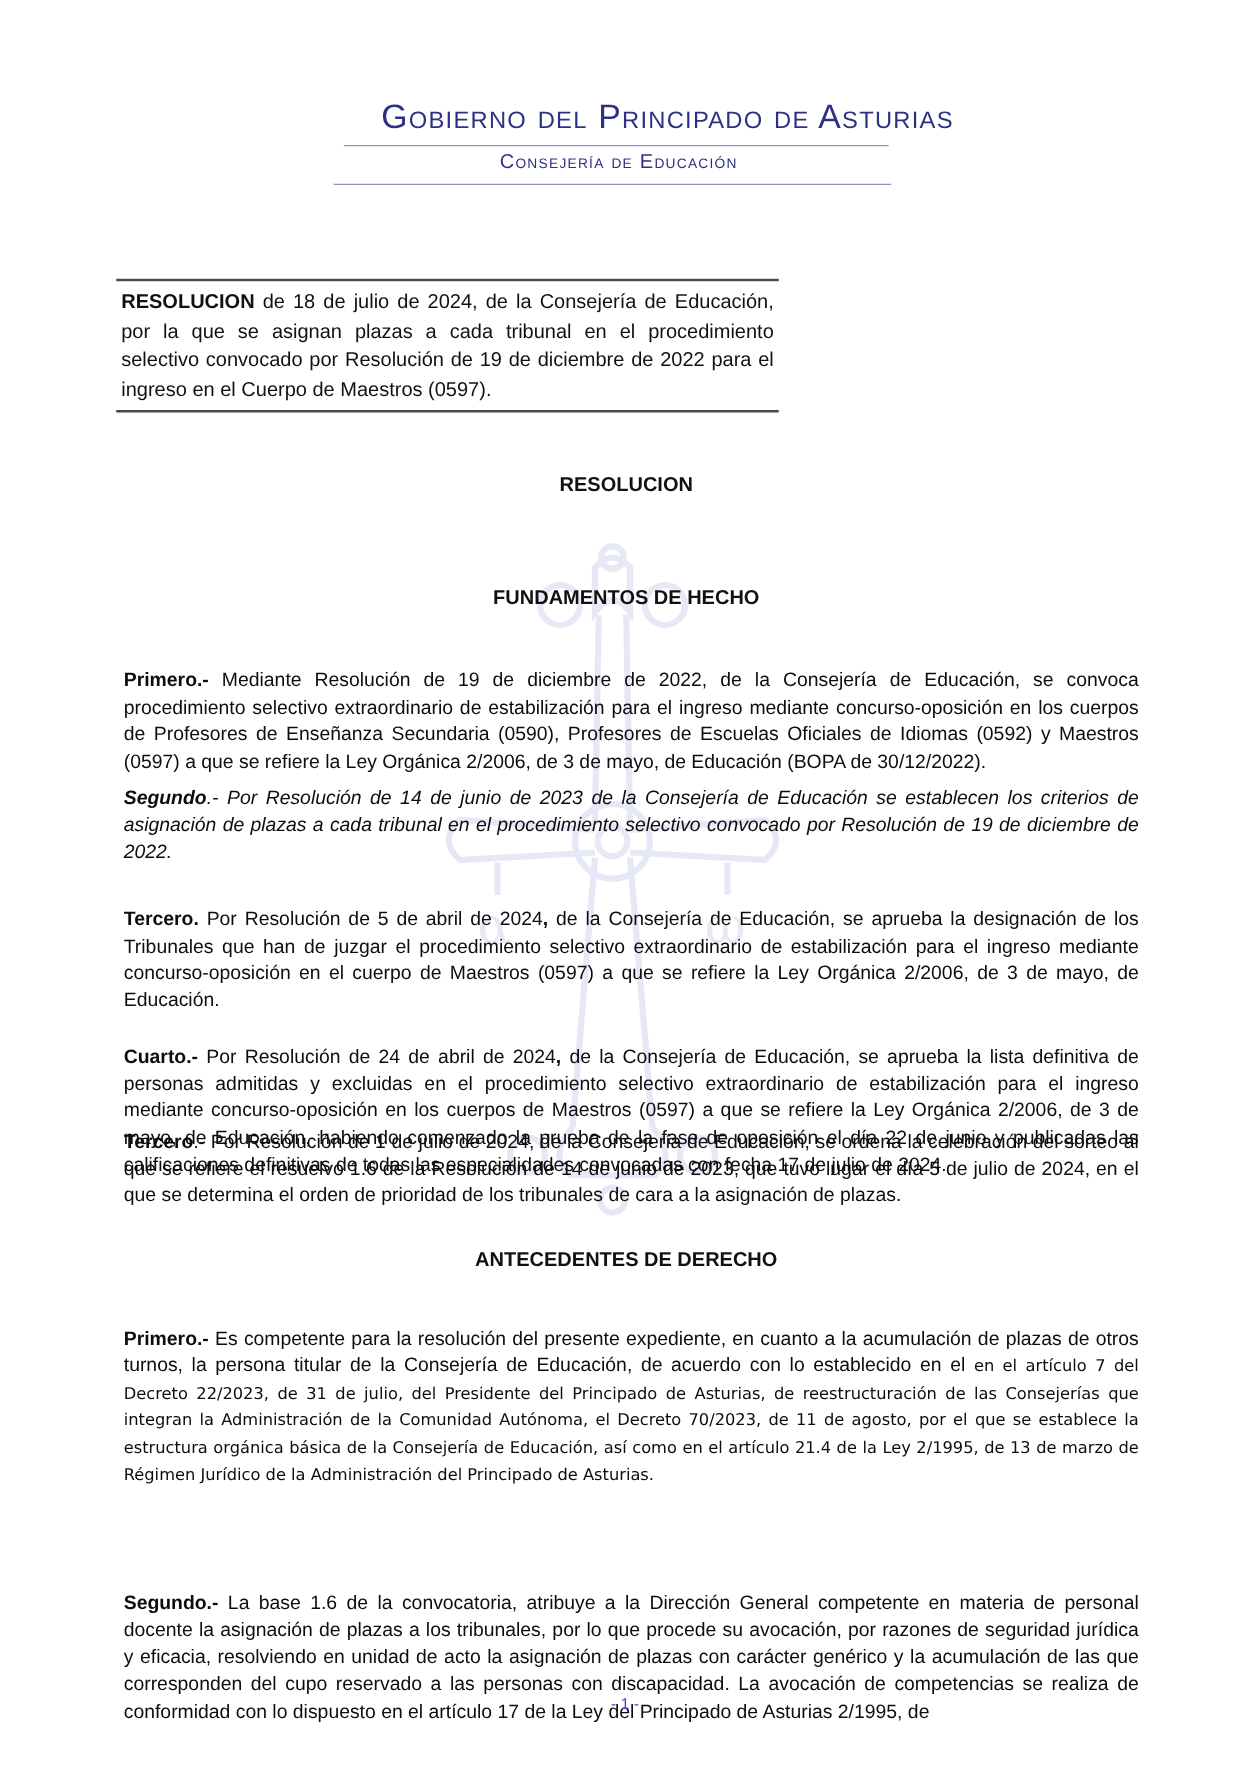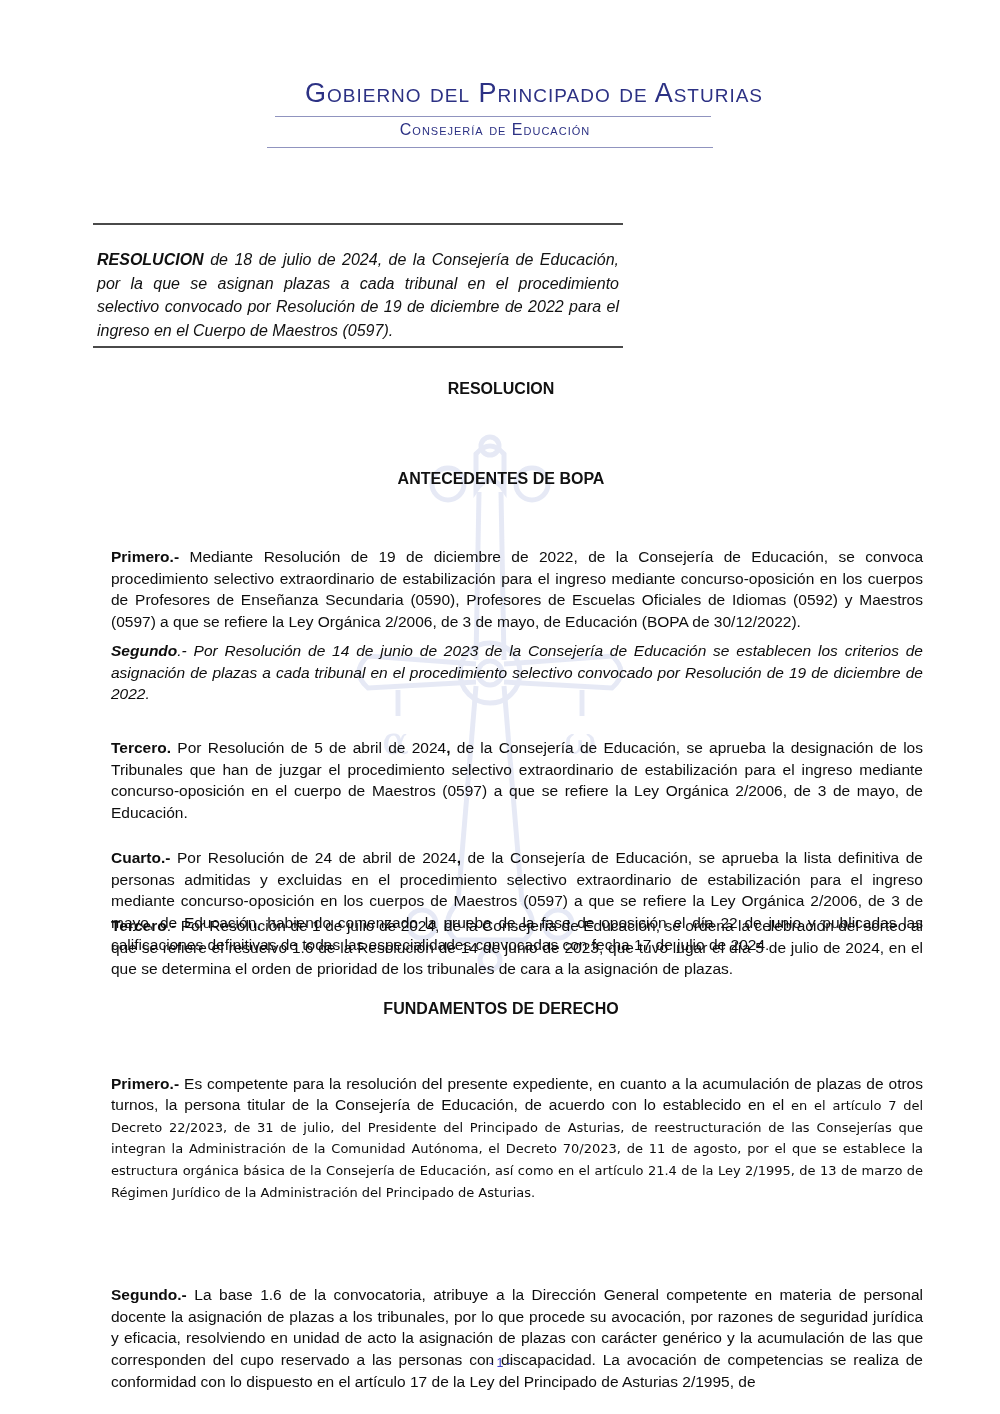--- a/index.html
+++ b/index.html
@@ -28,42 +28,41 @@
     text-align:center;
     font-variant:small-caps;
     font-size:16px;letter-spacing:1px;
     color:#2c3184;
   }
   
   .summary-box{
     position:absolute;top:223px;left:93px;width:530px;
     border-top:2px solid #4a4a4a;
     border-bottom:2px solid #4a4a4a;
-    padding:23px 4px 3px 4px;
+    padding:5px 4px 3px 4px;
     box-sizing:border-box;
-    font-style:italic;
   }
   .summary-box p{
     margin:0;
     font-size:16px;line-height:23.7px;
     text-align:justify;
   }
   
   .heading{
     position:absolute;left:95px;width:812px;
     text-align:center;font-weight:bold;font-size:16px;
     color:#111;
   }
   .h-resolucion{top:380px;}
   .h-antecedentes{top:470px;}
   .h-fundamentos{top:1000px;}
   
   .body-p{
     position:absolute;left:95px;width:812px;
-    margin:16px;
+    margin:4px;
     font-size:15.5px;line-height:21.7px;
     text-align:justify;
     color:#0d0d0d;
   }
   .p-a1{top:530px;}
   .p-a2{top:624px;font-style:italic;}
   .p-a3{top:721px;}
   .p-a4{top:831px;}
   .p-a5{top:899px;}
   .p-f1{top:1058px;line-height:20.8px;}
@@ -123,28 +122,28 @@
   <div class="org-title">Gobierno del Principado de Asturias</div>
   <div class="rule rule-1"></div>
   <div class="org-subtitle">Consejería de Educación</div>
   <div class="rule rule-2"></div>
 
   <div class="summary-box">
     <p><span class="seg-bold">RESOLUCION</span><span> de 18 de julio de 2024, de la Consejería de Educación, por la que se asignan plazas a cada tribunal en el procedimiento selectivo convocado por Resolución de 19 de diciembre de 2022 para el ingreso en el Cuerpo de Maestros (0597).</span></p>
   </div>
 
   <div class="heading h-resolucion">RESOLUCION</div>
-  <div class="heading h-antecedentes">ANTECEDENTES DE BOPA</div>
+  <div class="heading h-antecedentes">FUNDAMENTOS DE HECHO</div>
 
   <p class="body-p p-a1"><span class="seg-bold">Primero.-</span><span> Mediante Resolución de 19 de diciembre de 2022, de la Consejería de Educación, se convoca procedimiento selectivo extraordinario de estabilización para el ingreso mediante concurso-oposición en los cuerpos de Profesores de Enseñanza Secundaria (0590), Profesores de Escuelas Oficiales de Idiomas (0592) y Maestros (0597) a que se refiere la Ley Orgánica 2/2006, de 3 de mayo, de Educación (BOPA de 30/12/2022).</span></p>
   <p class="body-p p-a2"><span class="seg-bold">Segundo</span><span>.- Por Resolución de 14 de junio de 2023 de la Consejería de Educación se establecen los criterios de asignación de plazas a cada tribunal en el procedimiento selectivo convocado por Resolución de 19 de diciembre de 2022.</span></p>
   <p class="body-p p-a3"><span class="seg-bold">Tercero.</span><span> Por Resolución de 5 de abril de 2024</span><span class="seg-bold">,</span><span> de la Consejería de Educación, se aprueba la designación de los Tribunales que han de juzgar el procedimiento selectivo extraordinario de estabilización para el ingreso mediante concurso-oposición en el cuerpo de Maestros (0597) a que se refiere la Ley Orgánica 2/2006, de 3 de mayo, de Educación.</span></p>
   <p class="body-p p-a4"><span class="seg-bold">Cuarto.-</span><span> Por Resolución de 24 de abril de 2024</span><span class="seg-bold">,</span><span> de la Consejería de Educación, se aprueba la lista definitiva de personas admitidas y excluidas en el procedimiento selectivo extraordinario de estabilización para el ingreso mediante concurso-oposición en los cuerpos de Maestros (0597) a que se refiere la Ley Orgánica 2/2006, de 3 de mayo, de Educación, habiendo comenzado la prueba de la fase de oposición el día 22 de junio y publicadas las calificaciones definitivas de todas las especialidades convocadas con fecha 17 de julio de 2024.</span></p>
   <p class="body-p p-a5"><span class="seg-bold">Tercero</span><span>.- Por Resolución de 1 de julio de 2024, de la Consejería de Educación, se ordena la celebración del sorteo al que se refiere el resuelvo 1.6 de la Resolución de 14 de junio de 2023, que tuvo lugar el día 5 de julio de 2024, en el que se determina el orden de prioridad de los tribunales de cara a la asignación de plazas.</span></p>
 
-  <div class="heading h-fundamentos">FUNDAMENTOS DE DERECHO</div>
+  <div class="heading h-fundamentos">ANTECEDENTES DE DERECHO</div>
 
   <p class="body-p p-f1"><span class="seg-bold">Primero.-</span><span> Es competente para la resolución del presente expediente, en cuanto a la acumulación de plazas de otros turnos, la persona titular de la Consejería de Educación, de acuerdo con lo establecido en el </span><span class="seg-alt">en el artículo 7 del Decreto 22/2023, de 31 de julio, del Presidente del Principado de Asturias, de reestructuración de las Consejerías que integran la Administración de la Comunidad Autónoma, el Decreto 70/2023, de 11 de agosto, por el que se establece la estructura orgánica básica de la Consejería de Educación, así como en el artículo 21.4 de la Ley 2/1995, de 13 de marzo de Régimen Jurídico de la Administración del Principado de Asturias.</span></p>
   <p class="body-p p-f2"><span class="seg-bold">Segundo.-</span><span> La base 1.6 de la convocatoria, atribuye  a la Dirección General competente en materia de personal docente la asignación de plazas a los tribunales, por lo que procede su avocación, por razones de seguridad jurídica y eficacia, resolviendo en unidad de acto la asignación de plazas con carácter genérico y la acumulación de las que corresponden del cupo reservado a las personas con discapacidad. La avocación de competencias se realiza de conformidad con lo dispuesto en el artículo 17 de la Ley del Principado de Asturias 2/1995, de</span></p>
 
   <div class="page-number">- 1 -</div>
 
 </div>
 
 </body></html>

